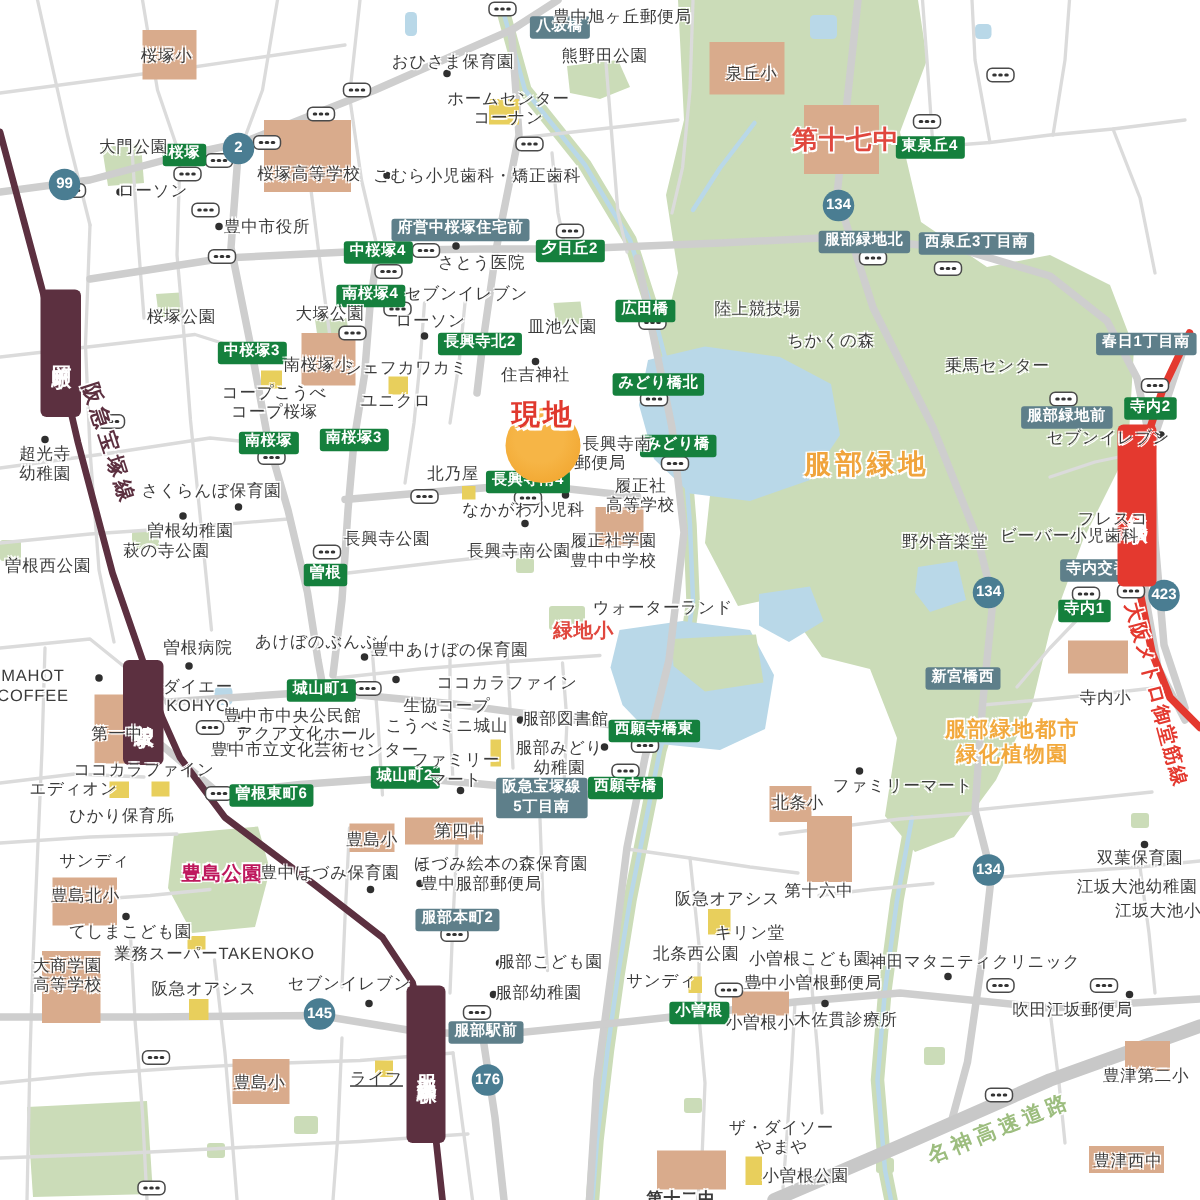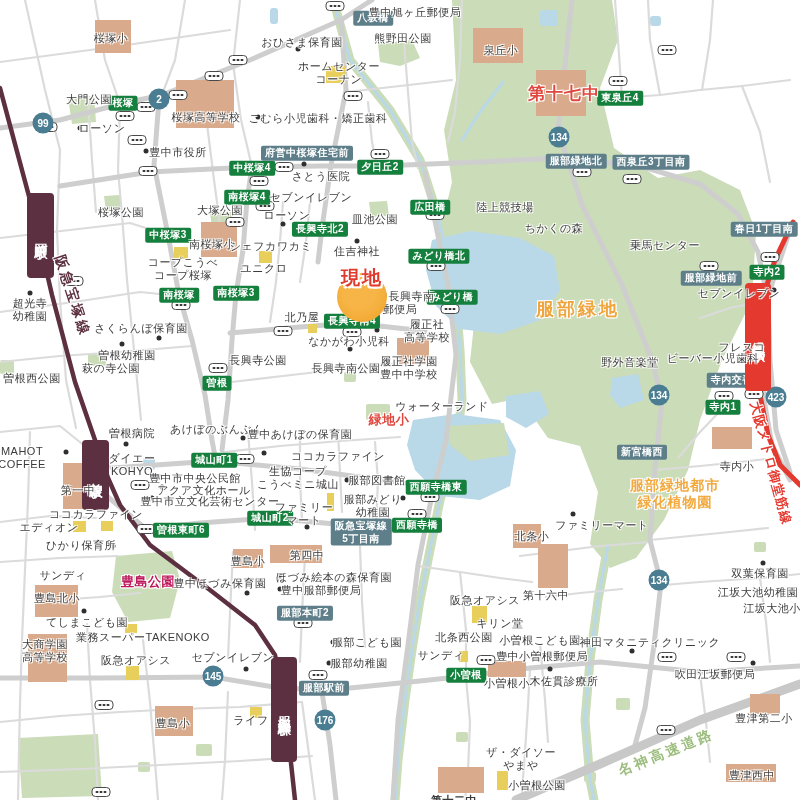--- a/index.html
+++ b/index.html
@@ -581,21 +581,21 @@
       <div class="lbl" style="left: 87px; top: 622px; transform: translate(-50%, -50%) rotate(0deg);">てしまこども園</div>
       <div class="lbl" style="left: 45px; top: 651px; transform: translate(-50%, -50%) rotate(0deg);">大商学園
 高等学校</div>
       <div class="lbl s-orangemd" style="left: 148px; top: 582px; transform: translate(-50%, -50%) rotate(0deg);">豊島公園</div>
       <div class="lbl" style="left: 220px; top: 583px; transform: translate(-50%, -50%) rotate(0deg);">豊中ほづみ保育園</div>
       <div class="lbl" style="left: 248px; top: 561px; transform: translate(-50%, -50%) rotate(0deg);">豊島小</div>
       <div class="lbl" style="left: 143px; top: 637px; transform: translate(-50%, -50%) rotate(0deg);">業務スーパーTAKENOKO</div>
       <div class="lbl" style="left: 136px; top: 660px; transform: translate(-50%, -50%) rotate(0deg);">阪急オアシス</div>
       <div class="lbl" style="left: 233px; top: 657px; transform: translate(-50%, -50%) rotate(0deg);">セブンイレブン</div>
       <div class="lbl" style="left: 173px; top: 723px; transform: translate(-50%, -50%) rotate(0deg);">豊島小</div>
-      <div class="lbl" style="left: 251px; top: 720px; transform: translate(-50%, -50%) rotate(0deg);">ライフ</div>
+      <div class="lbl" style="left: 251px; top: 720px; transform: translate(-50%, -50%) rotate(0deg); text-decoration: underline;">ライフ</div>
       <div class="lbl" style="left: 485px; top: 600px; transform: translate(-50%, -50%) rotate(0deg);">阪急オアシス</div>
       <div class="lbl" style="left: 500px; top: 623px; transform: translate(-50%, -50%) rotate(0deg);">キリン堂</div>
       <div class="lbl" style="left: 464px; top: 637px; transform: translate(-50%, -50%) rotate(0deg);">北条西公園</div>
       <div class="lbl" style="left: 441px; top: 655px; transform: translate(-50%, -50%) rotate(0deg);">サンディ</div>
       <div class="lbl" style="left: 507px; top: 683px; transform: translate(-50%, -50%) rotate(0deg);">小曽根小</div>
       <div class="lbl" style="left: 540px; top: 640px; transform: translate(-50%, -50%) rotate(0deg);">小曽根こども園</div>
       <div class="lbl" style="left: 542px; top: 656px; transform: translate(-50%, -50%) rotate(0deg);">豊中小曽根郵便局</div>
       <div class="lbl" style="left: 564px; top: 681px; transform: translate(-50%, -50%) rotate(0deg);">木佐貫診療所</div>
       <div class="lbl" style="left: 650px; top: 642px; transform: translate(-50%, -50%) rotate(0deg);">神田マタニティクリニック</div>
       <div class="lbl" style="left: 715px; top: 674px; transform: translate(-50%, -50%) rotate(0deg);">吹田江坂郵便局</div>

